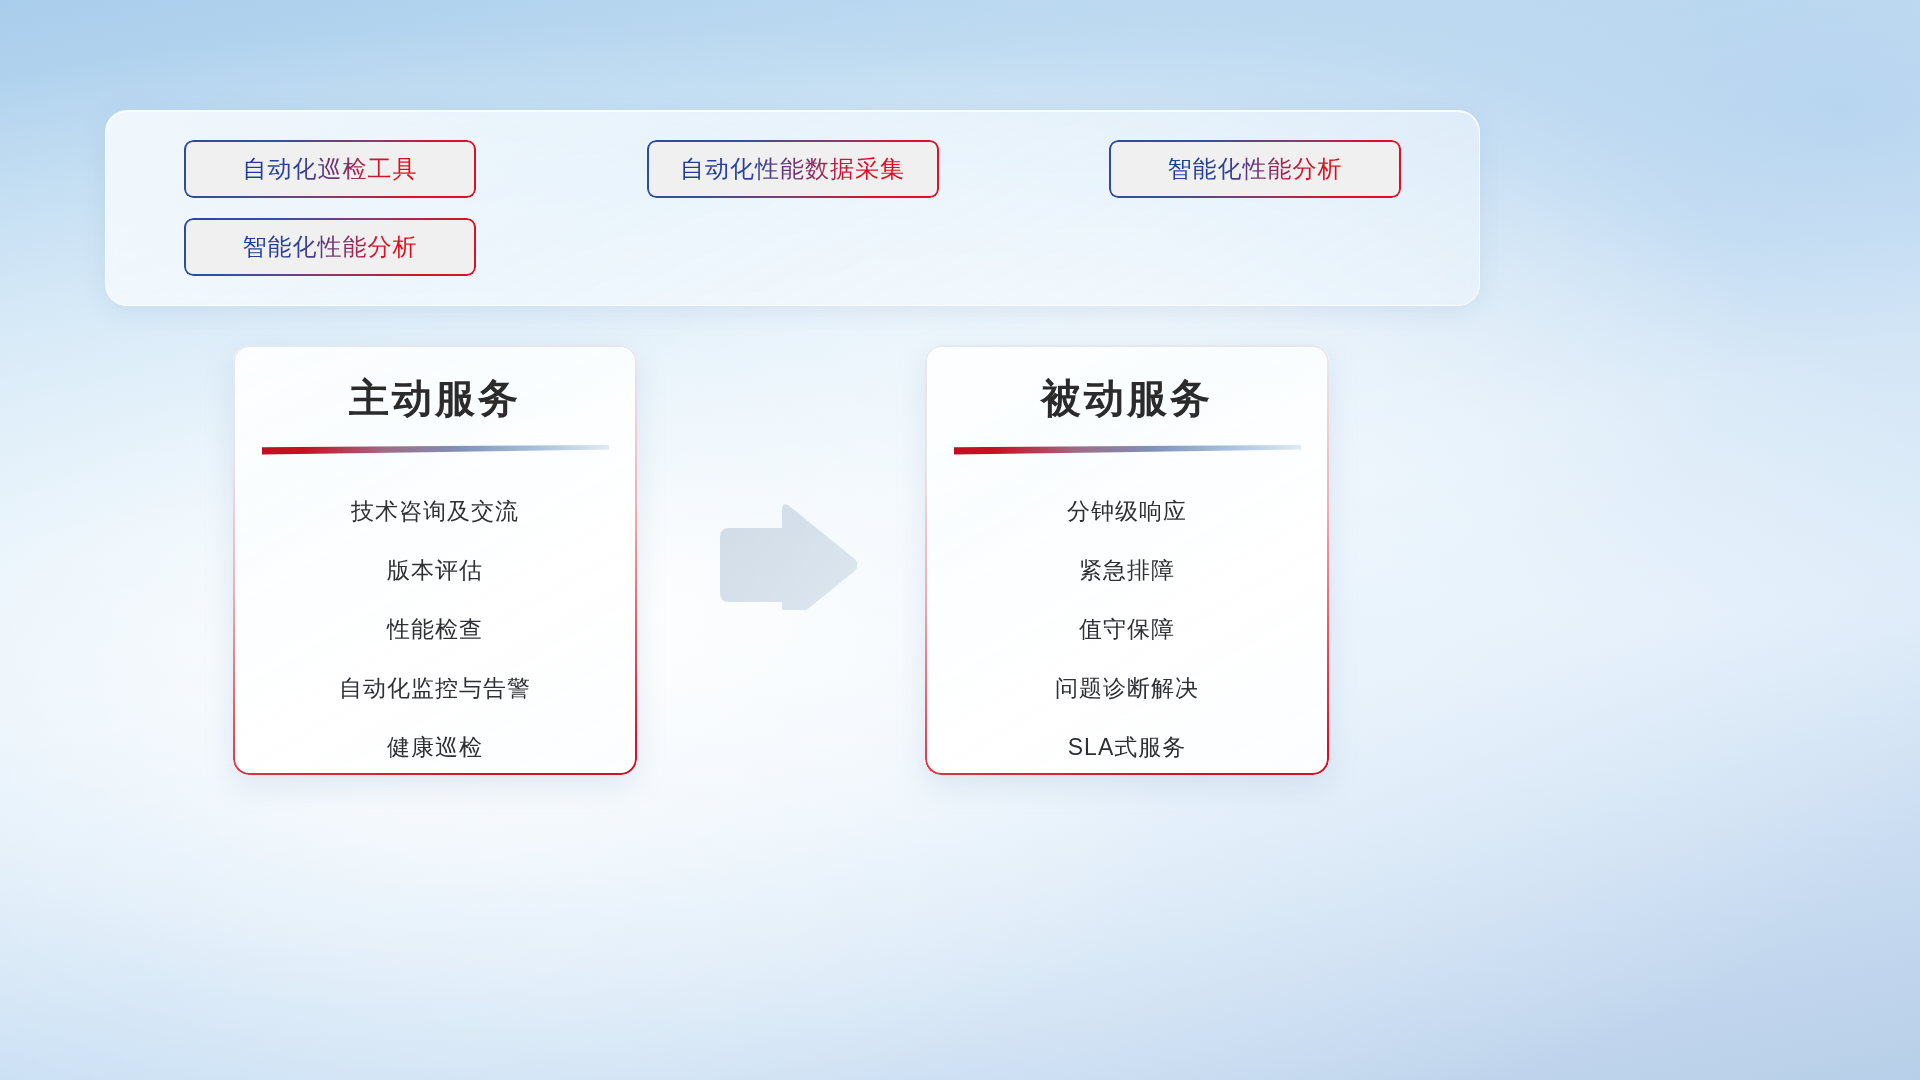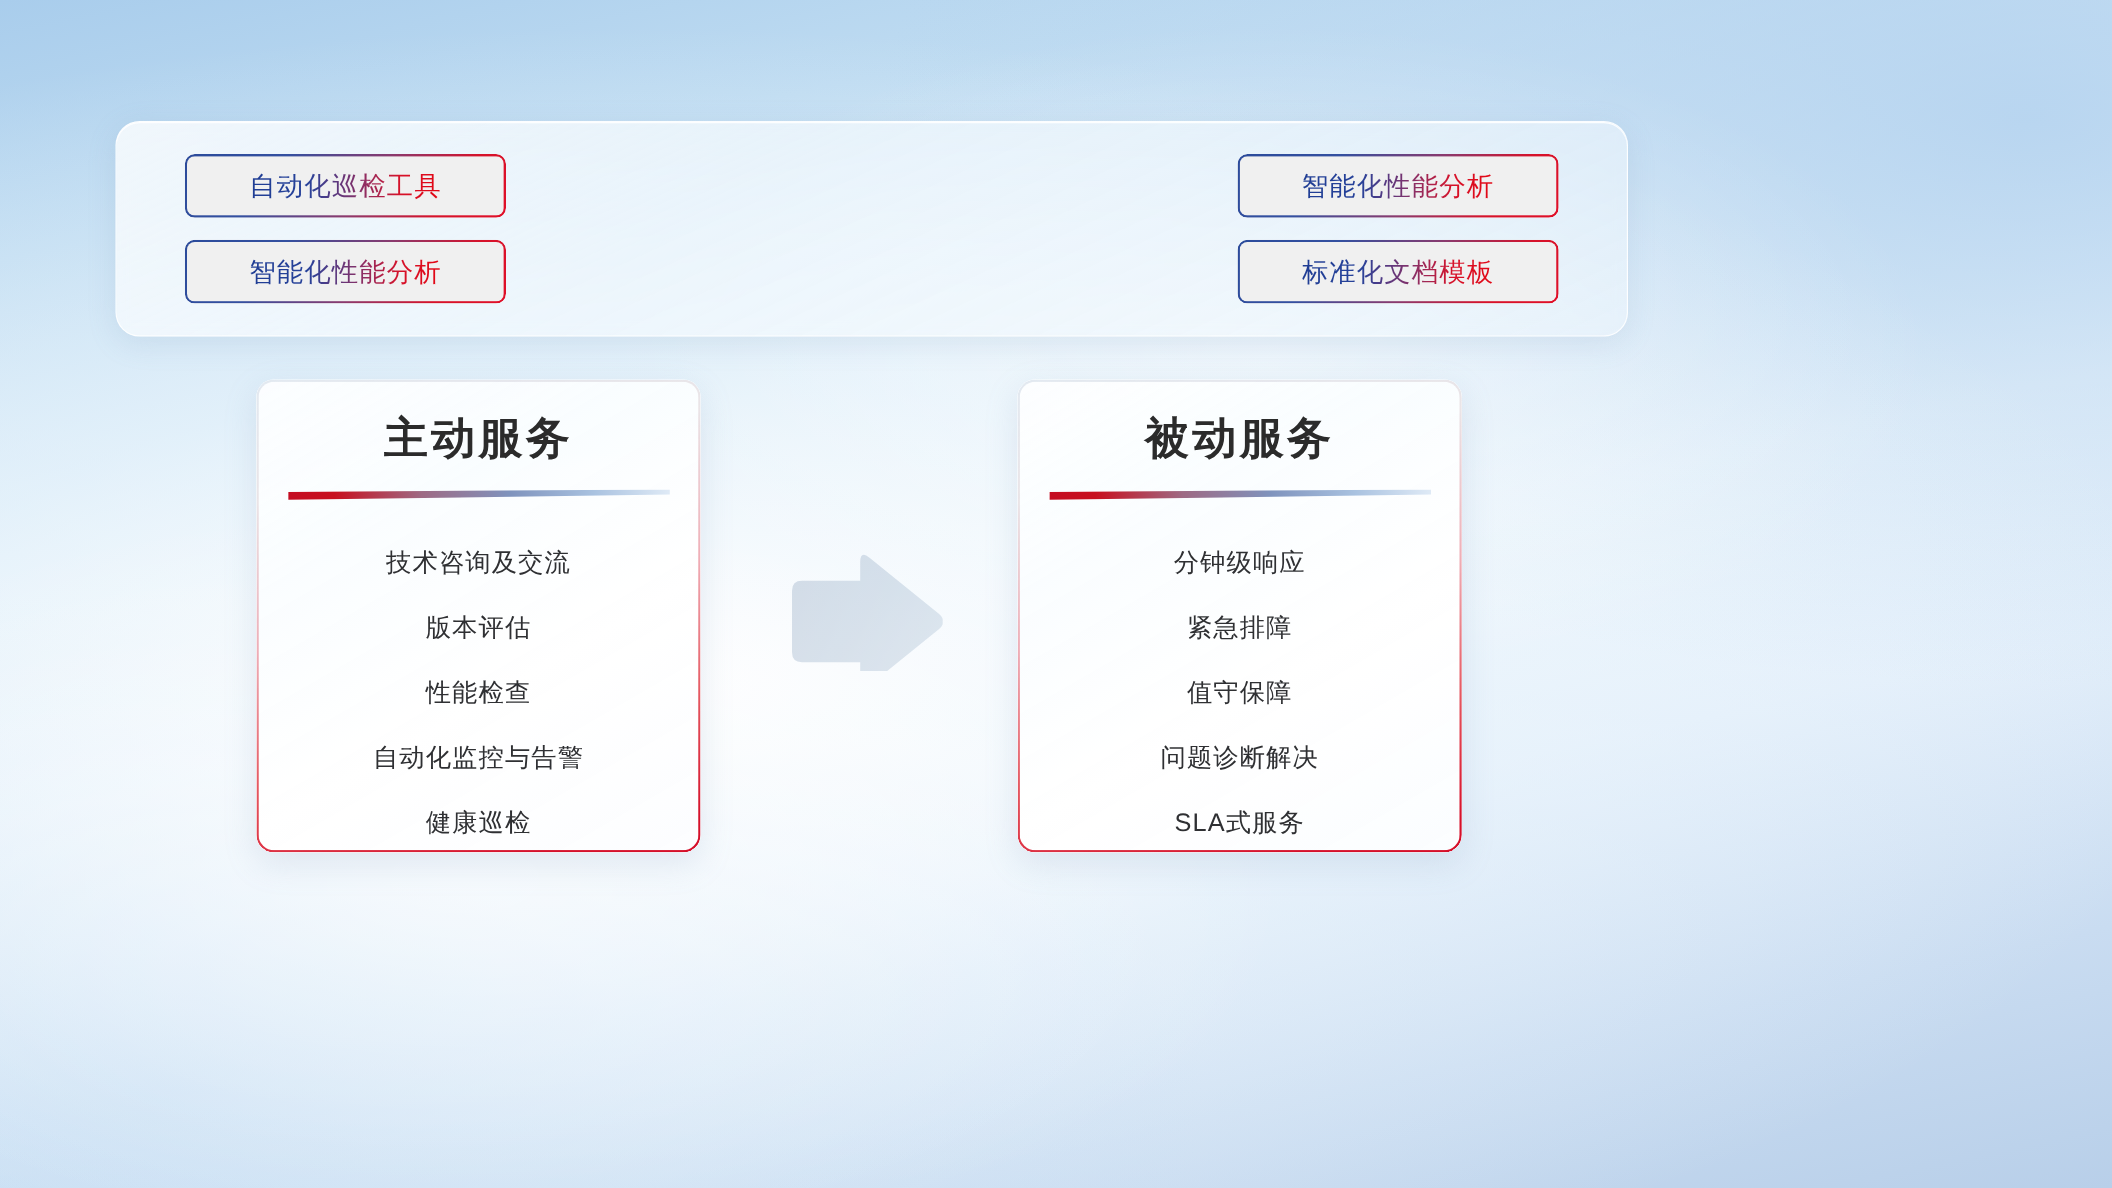--- a/index.html
+++ b/index.html
@@ -26,21 +26,21 @@
 
   
   #top-panel{
     position:absolute;left:105px;top:110px;width:1375px;height:196px;
     border-radius:22px;
     background:linear-gradient(155deg, rgba(255,255,255,0.78) 0%, rgba(248,252,255,0.62) 40%, rgba(239,247,253,0.52) 100%);
     border:1px solid rgba(255,255,255,0.85);
     box-shadow:0 6px 26px rgba(120,150,185,0.16), inset 0 1px 0 rgba(255,255,255,0.9);
     backdrop-filter:blur(6px);
     display:flex;flex-direction:column;justify-content:center;
-    padding:0 62px;box-sizing:border-box;
+    padding:0 78px;box-sizing:border-box;
   }
   .chip-row{display:flex;justify-content:space-between;}
   .chip-row + .chip-row{margin-top:20px;}
   .chip{
     width:292px;height:58px;border-radius:9px;
     background:#f0f0f0;
     position:relative;
     display:flex;align-items:center;justify-content:center;
     box-sizing:border-box;
   }
@@ -115,30 +115,30 @@
 <div id="bg"></div>
 <div id="bg-wash"></div>
 
 <div id="top-panel">
 
   <div class="chip-row">
     <div class="chip">
       <span class="chip-label">自动化巡检工具</span>
     </div>
     <div class="chip">
+      <span class="chip-label">自动化性能数据采集</span>
+    </div>
+    <div class="chip">
       <span class="chip-label">智能化性能分析</span>
     </div>
   </div>
 
   <div class="chip-row">
     <div class="chip">
       <span class="chip-label">智能化性能分析</span>
-    </div>
-    <div class="chip">
-      <span class="chip-label">标准化文档模板</span>
     </div>
   </div>
 
 </div>
 
 <div class="card" id="card-left">
   <div class="card-title">主动服务</div>
 
   <div class="card-divider">
     <svg viewBox="0 0 347 11" preserveAspectRatio="none" aria-hidden="true">

